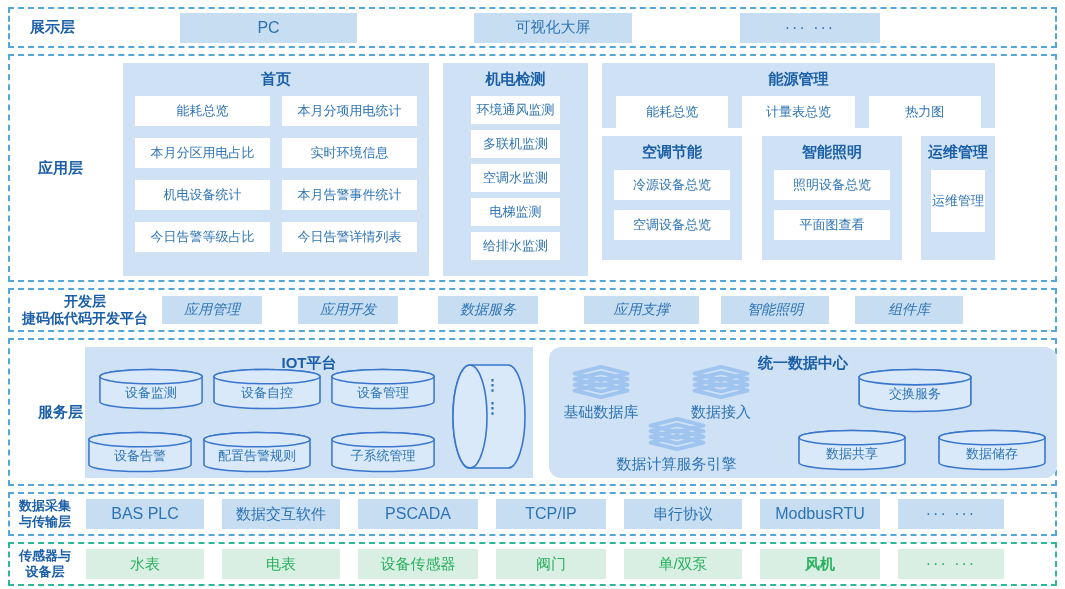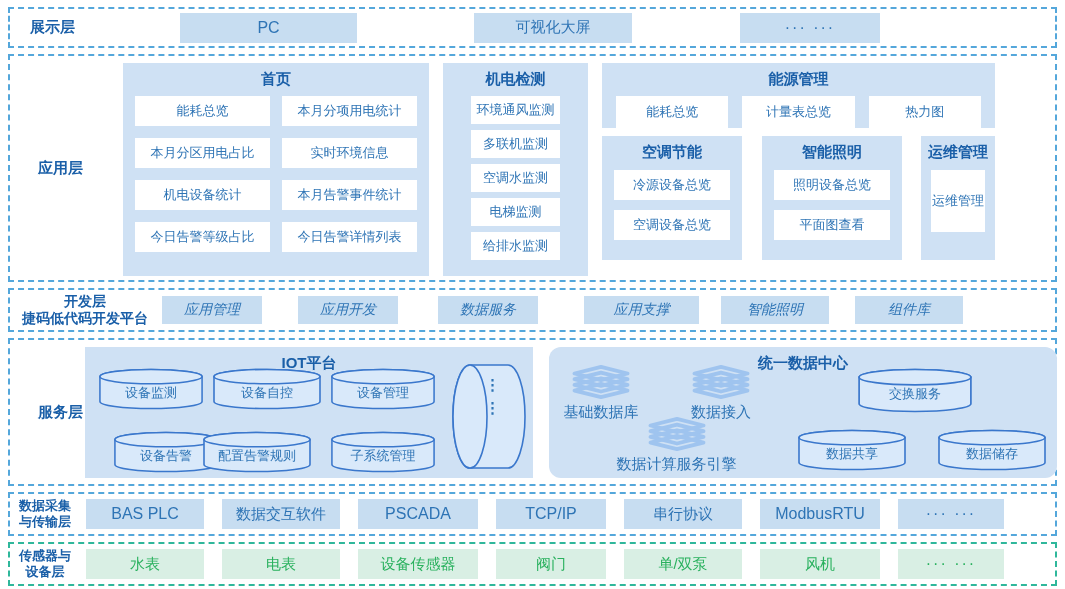--- a/index.html
+++ b/index.html
@@ -186,21 +186,21 @@
         <span class="ctext">设备自控</span>
       </div>
       <div class="cyl" style="left:245px;top:21px;width:106px;height:42px;">
         <svg viewBox="0 0 110 44" preserveAspectRatio="none">
           <path d="M2,9 A53,7.5 0 0 1 108,9 L108,35 A53,7.5 0 0 1 2,35 Z" fill="#d9e9fa" stroke="#3a77cc" stroke-width="1.6"></path>
           <ellipse cx="55" cy="9" rx="53" ry="7.5" fill="#d9e9fa" stroke="#3a77cc" stroke-width="1.6"></ellipse>
         </svg>
         <span class="ctext">设备管理</span>
       </div>
 
-      <div class="cyl" style="left:28px;top:84px;width:106px;height:42px;text-align:center;">
+      <div class="cyl" style="left:2px;top:84px;width:106px;height:42px;text-align:center;">
         <svg viewBox="0 0 110 44" preserveAspectRatio="none">
           <path d="M2,9 A53,7.5 0 0 1 108,9 L108,35 A53,7.5 0 0 1 2,35 Z" fill="#d9e9fa" stroke="#3a77cc" stroke-width="1.6"></path>
           <ellipse cx="55" cy="9" rx="53" ry="7.5" fill="#d9e9fa" stroke="#3a77cc" stroke-width="1.6"></ellipse>
         </svg>
         <span class="ctext">设备告警</span>
       </div>
       <div class="cyl" style="left:117px;top:84px;width:110px;height:42px;">
         <svg viewBox="0 0 110 44" preserveAspectRatio="none">
           <path d="M2,9 A53,7.5 0 0 1 108,9 L108,35 A53,7.5 0 0 1 2,35 Z" fill="#d9e9fa" stroke="#3a77cc" stroke-width="1.6"></path>
           <ellipse cx="55" cy="9" rx="53" ry="7.5" fill="#d9e9fa" stroke="#3a77cc" stroke-width="1.6"></ellipse>
@@ -299,17 +299,17 @@
   <section class="layer green" id="layer-sensor">
     <div class="lbl2" style="width:70px;font-size:13px;">
       <div>传感器与</div>
       <div>设备层</div>
     </div>
     <div class="chip gchip" style="width:118px;margin-left:6px;">水表</div>
     <div class="chip gchip" style="width:118px;margin-left:18px;">电表</div>
     <div class="chip gchip" style="width:120px;margin-left:18px;">设备传感器</div>
     <div class="chip gchip" style="width:110px;margin-left:18px;">阀门</div>
     <div class="chip gchip" style="width:118px;margin-left:18px;">单/双泵</div>
-    <div class="chip gchip" style="width:120px;margin-left:18px;">风机</div>
+    <div class="chip gchip" style="width:120px;margin-left:18px;font-weight:bold;">风机</div>
     <div class="chip gchip lat" style="width:106px;margin-left:18px;letter-spacing:2px;">··· ···</div>
   </section>
 
 </div>
 
 </body></html>

